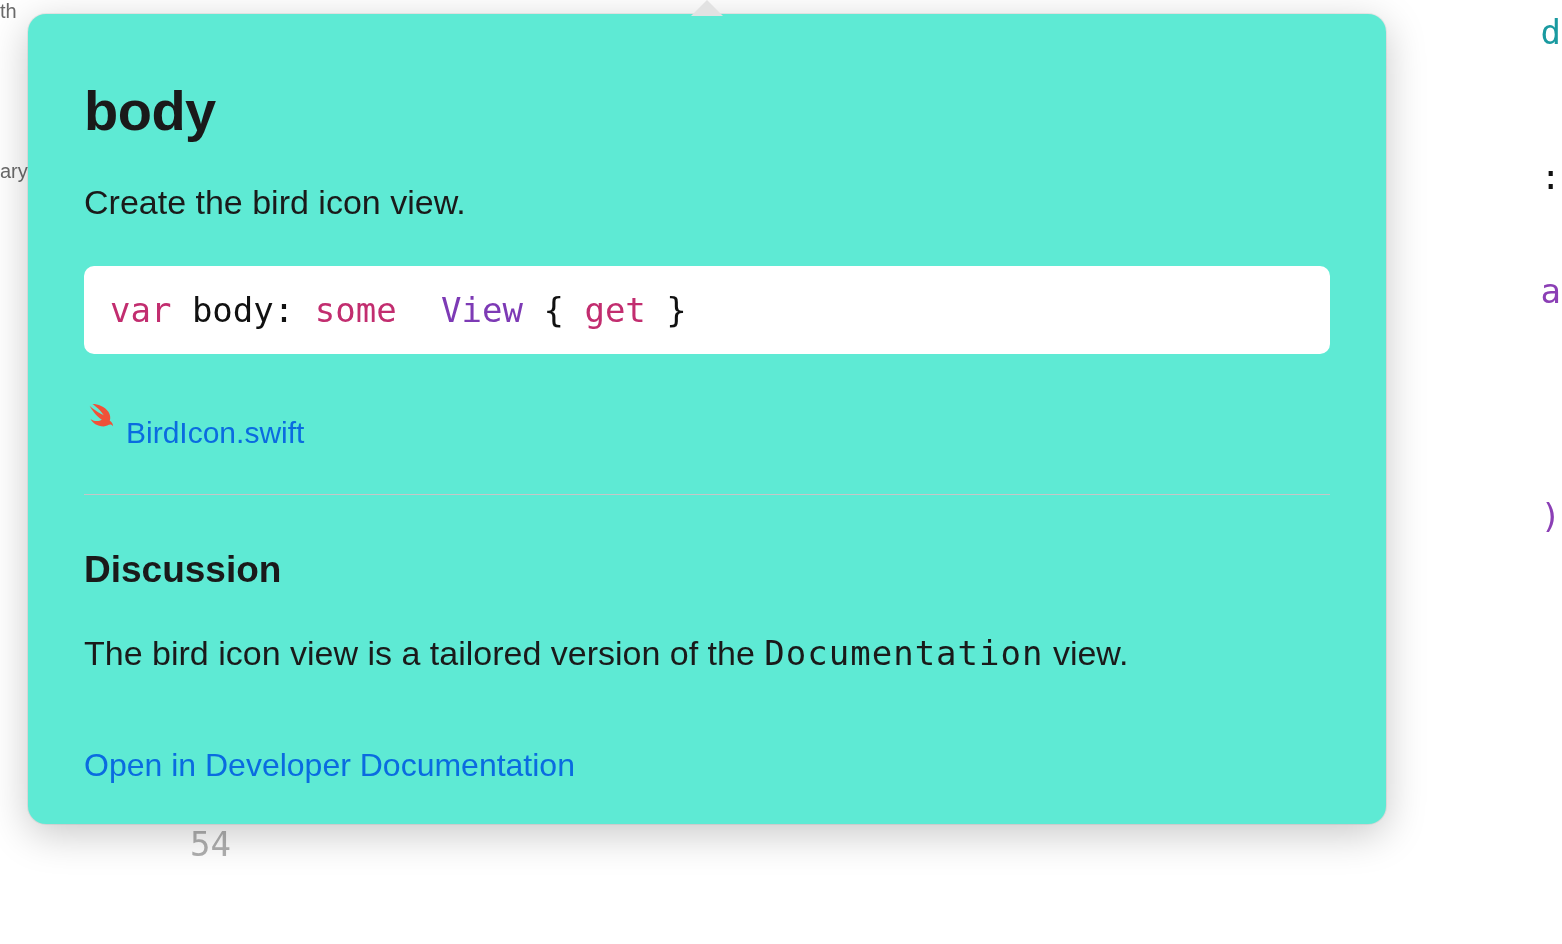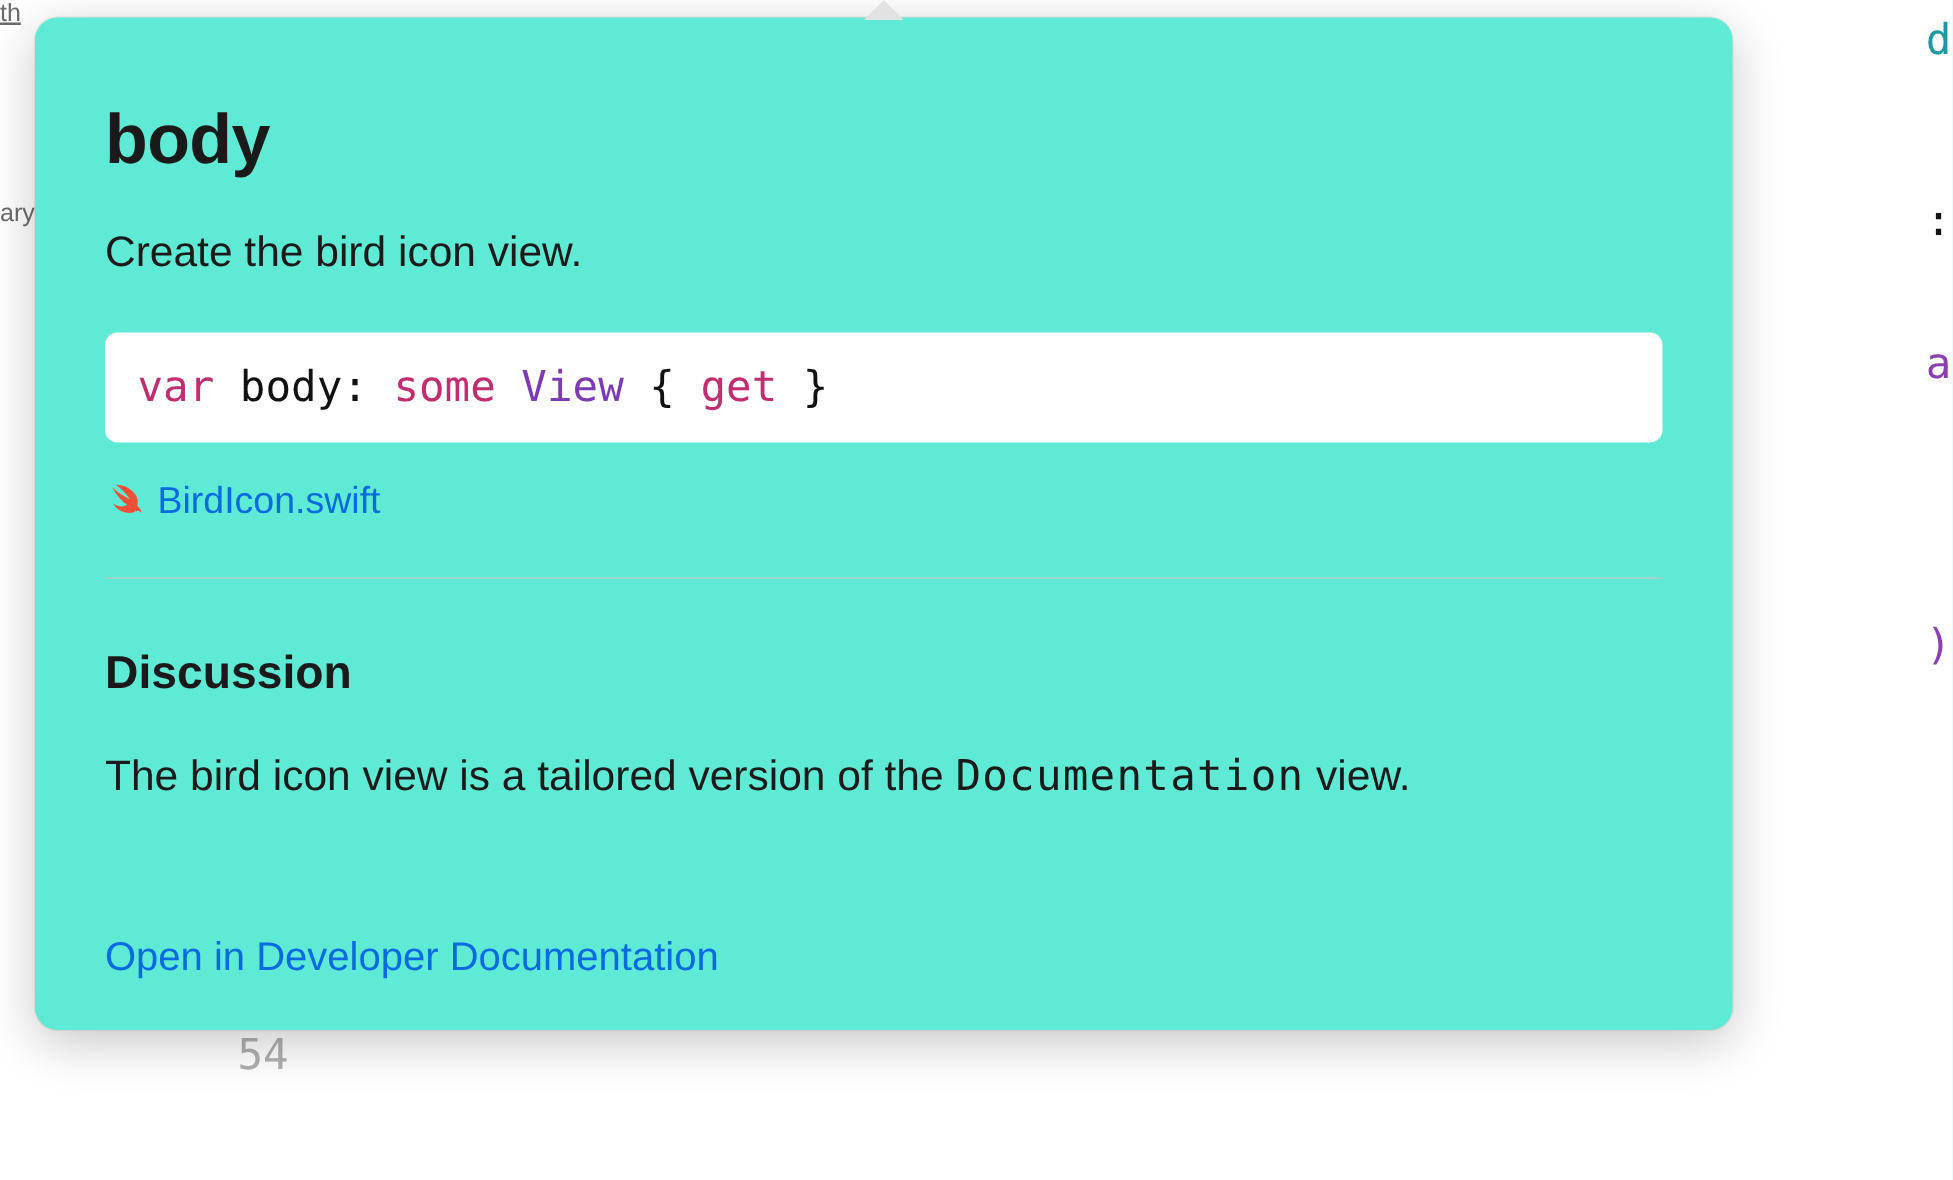--- a/index.html
+++ b/index.html
@@ -16,21 +16,20 @@
     background: #ffffff;
     color: #5a5a5a;
     font-size: 26px;
   }
   .bg-left-label-1 {
     position: absolute;
     left: 0;
     top: 0;
     font-size: 20px;
     color: #6b6b6b;
-    text-decoration: underline;
   }
   .bg-left-label-2 {
     position: absolute;
     left: 0;
     top: 160px;
     font-size: 20px;
     color: #6b6b6b;
   }
   .bg-right-code {
     position: absolute;
@@ -99,38 +98,39 @@
     background: #ffffff;
     border-radius: 10px;
     padding: 22px 26px;
     font-family: "SF Mono", Menlo, Consolas, monospace;
     font-size: 34px;
     color: #111;
     margin-bottom: 30px;
     line-height: 1.3;
   }
   .decl-box .kw-pink { color: #c22d6f; }
-  .decl-box .kw-purple { color: #7d3ab5; }
+  .decl-box .kw-purple { color: #7d3ab5; margin-left: 24px; }
   .decl-box .plain { color: #111; }
 
   .file-row {
     display: flex;
     align-items: center;
     gap: 12px;
     margin-bottom: 44px;
   }
   .swift-icon {
     width: 30px;
     height: 30px;
     display: inline-block;
   }
   .file-link {
     font-size: 30px;
     color: #0a6be0;
     text-decoration: none;
+    margin-top: 32px;
   }
 
   .divider {
     height: 1px;
     background: #c6c6c6;
     margin-bottom: 54px;
   }
 
   .section-heading {
     font-size: 37px;

